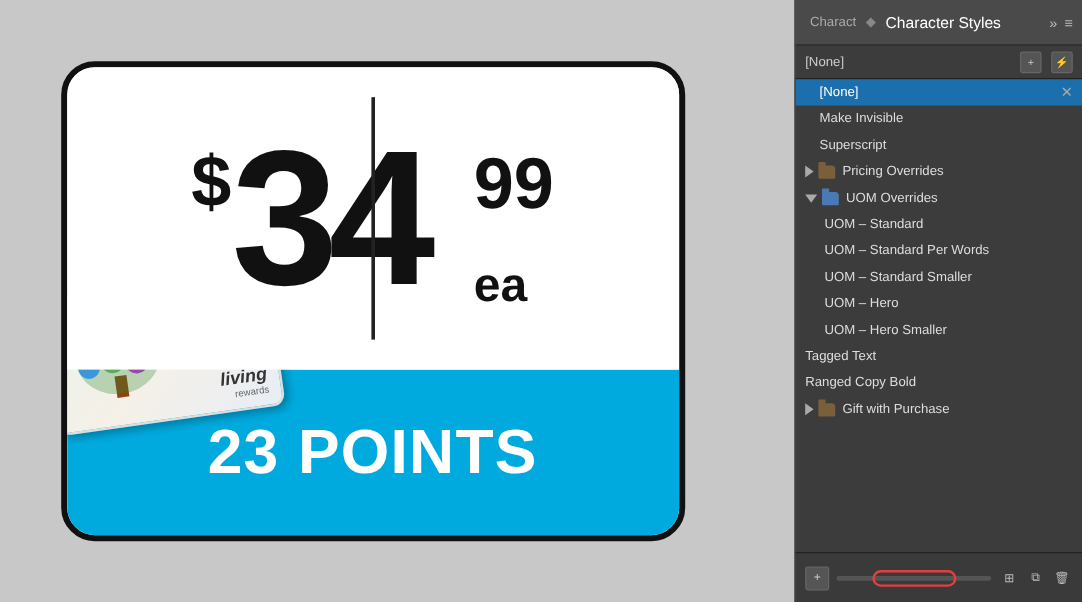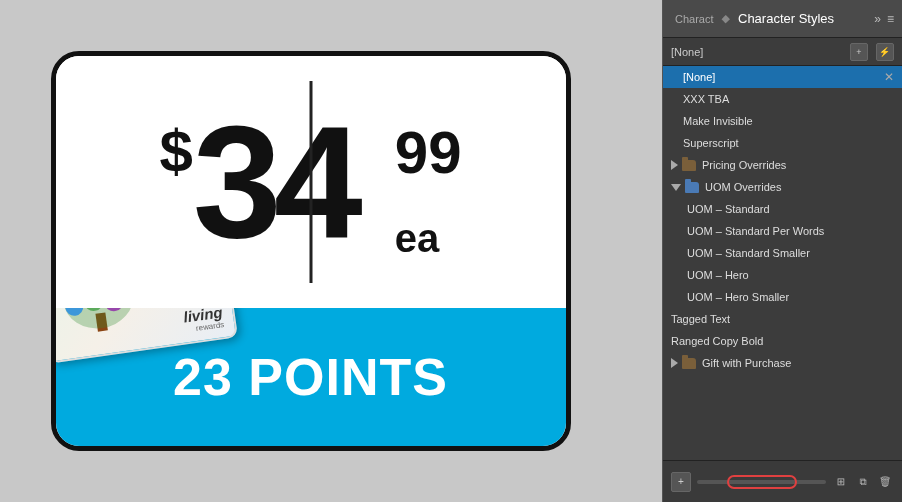--- a/index.html
+++ b/index.html
@@ -453,23 +453,20 @@
     <div class="toolbar-btn">⚡</div>
   </div>
 
   <div class="styles-list">
 
     <div class="style-item selected indented-1">
       <span>[None]</span>
       <span class="close-x">✕</span>
     </div>
 
-    <div class="style-item indented-1">
-      <span>XXX TBA</span>
-    </div>
 
     <div class="style-item indented-1">
       <span>Make Invisible</span>
     </div>
 
     <div class="style-item indented-1">
       <span>Superscript</span>
     </div>
 
     <div class="style-item group-header">

